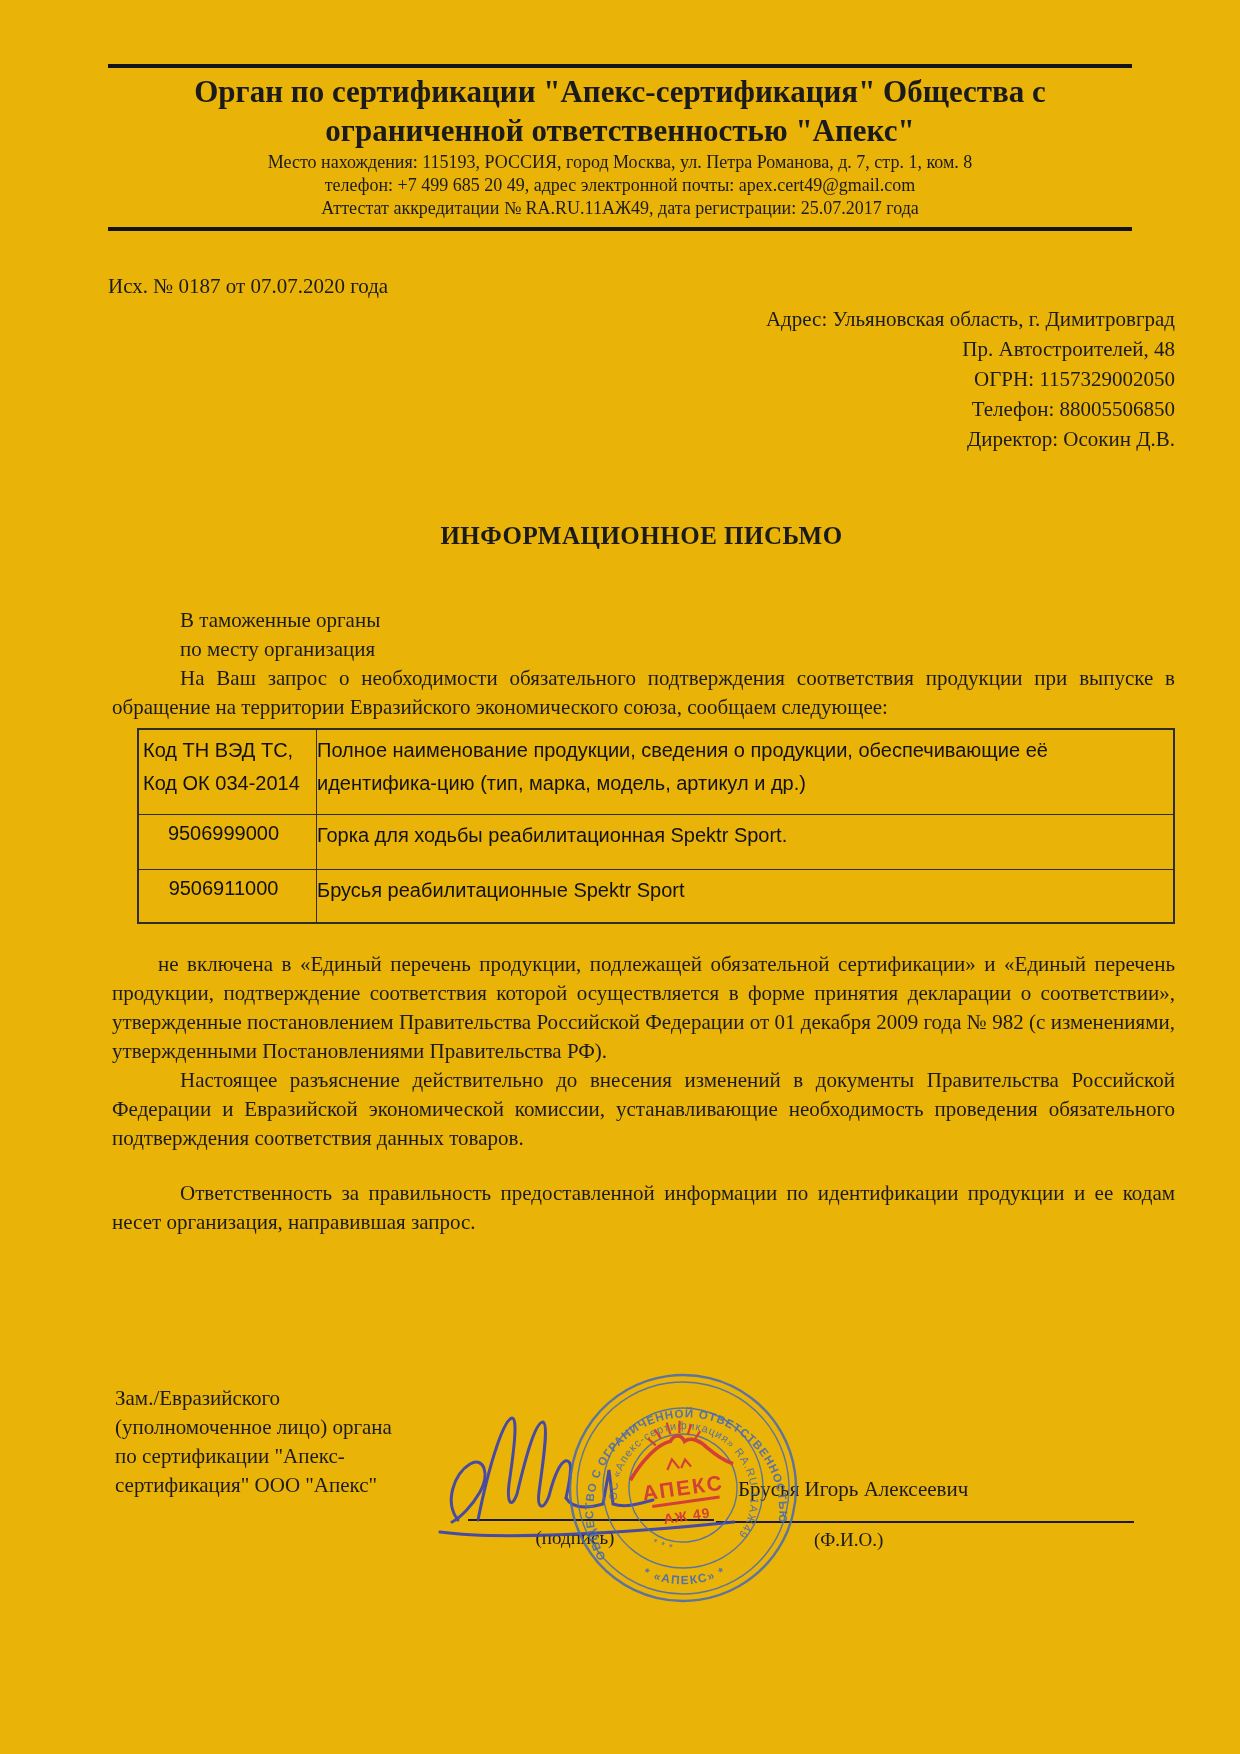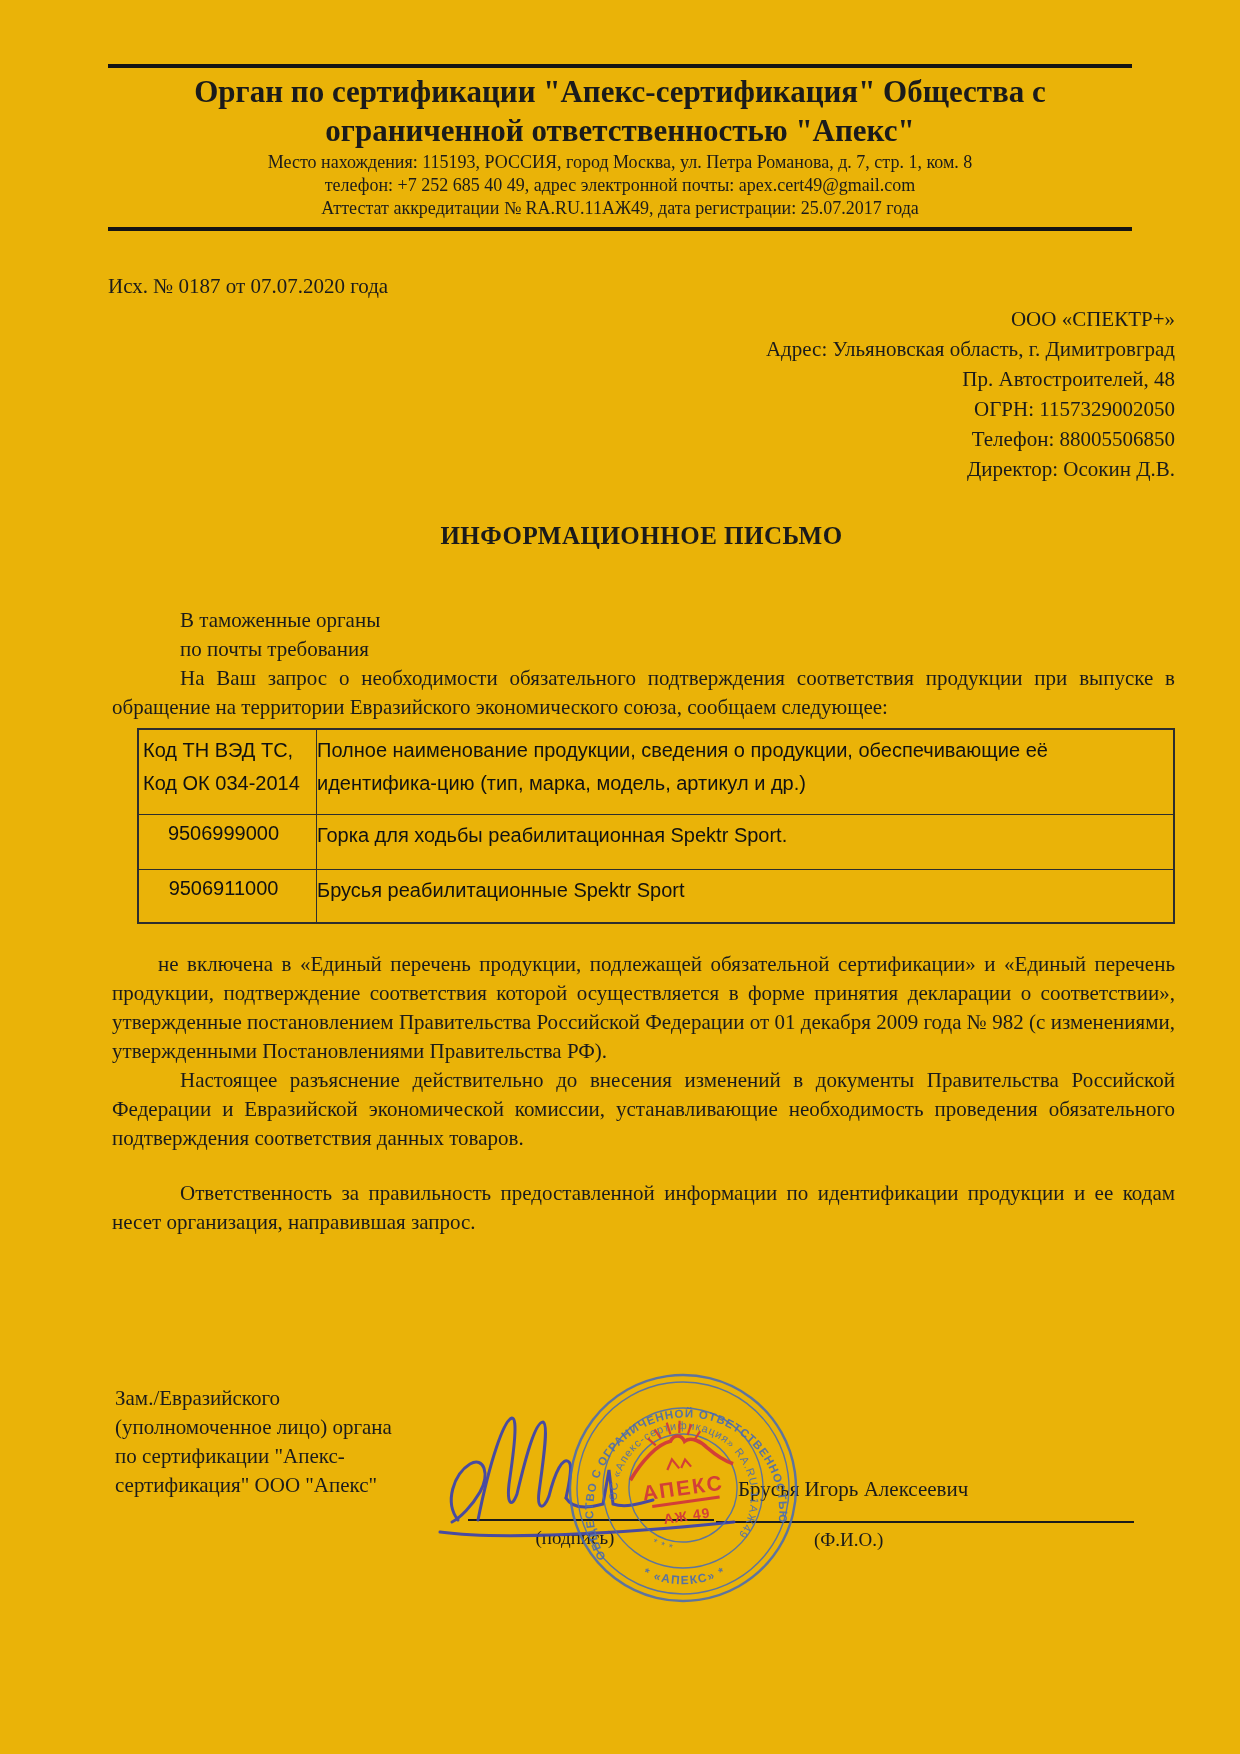--- a/index.html
+++ b/index.html
@@ -81,41 +81,40 @@
 </style>
 </head>
 <body>
 
 <div class="page">
 
   <div class="rule rule-top"></div>
   <div class="org-title">Орган по сертификации "Апекс-сертификация" Общества с ограниченной ответственностью "Апекс"</div>
   <div class="org-details">
     <div>Место нахождения: 115193, РОССИЯ, город Москва, ул. Петра Романова, д. 7, стр. 1, ком. 8</div>
-    <div>телефон: +7 252 685 40 49, адрес электронной почты: apex.cert49@gmail.com</div>
+    <div>телефон: +7 499 685 20 49, адрес электронной почты: apex.cert49@gmail.com</div>
     <div>Аттестат аккредитации № RA.RU.11АЖ49, дата регистрации: 25.07.2017 года</div>
   </div>
   <div class="rule rule-bottom"></div>
 
   <div class="ref-line">Исх. № 0187 от 07.07.2020 года</div>
 
   <div class="recipient">
-    <div>ООО «СПЕКТР+»</div>
     <div>Адрес: Ульяновская область, г. Димитровград</div>
     <div>Пр. Автостроителей, 48</div>
     <div>ОГРН: 1157329002050</div>
     <div>Телефон: 88005506850</div>
     <div>Директор: Осокин Д.В.</div>
   </div>
 
   <div class="doc-title">ИНФОРМАЦИОННОЕ ПИСЬМО</div>
 
   <div class="body-text">
     <div class="addr-line">В таможенные органы</div>
-    <div class="addr-line">по почты требования</div>
+    <div class="addr-line">по месту организация</div>
     <p class="indent">На Ваш запрос о необходимости обязательного подтверждения соответствия продукции при выпуске в обращение на территории Евразийского экономического союза, сообщаем следующее:</p>
 
     <table class="codes">
       <tbody>
         <tr class="hdr-row">
           <td class="code-col hdr">
             <div>Код ТН ВЭД ТС,</div>
             <div>Код ОК 034-2014</div>
           </td>
           <td class="name-col">Полное наименование продукции, сведения о продукции, обеспечивающие её идентифика-цию (тип, марка, модель, артикул и др.)</td>

